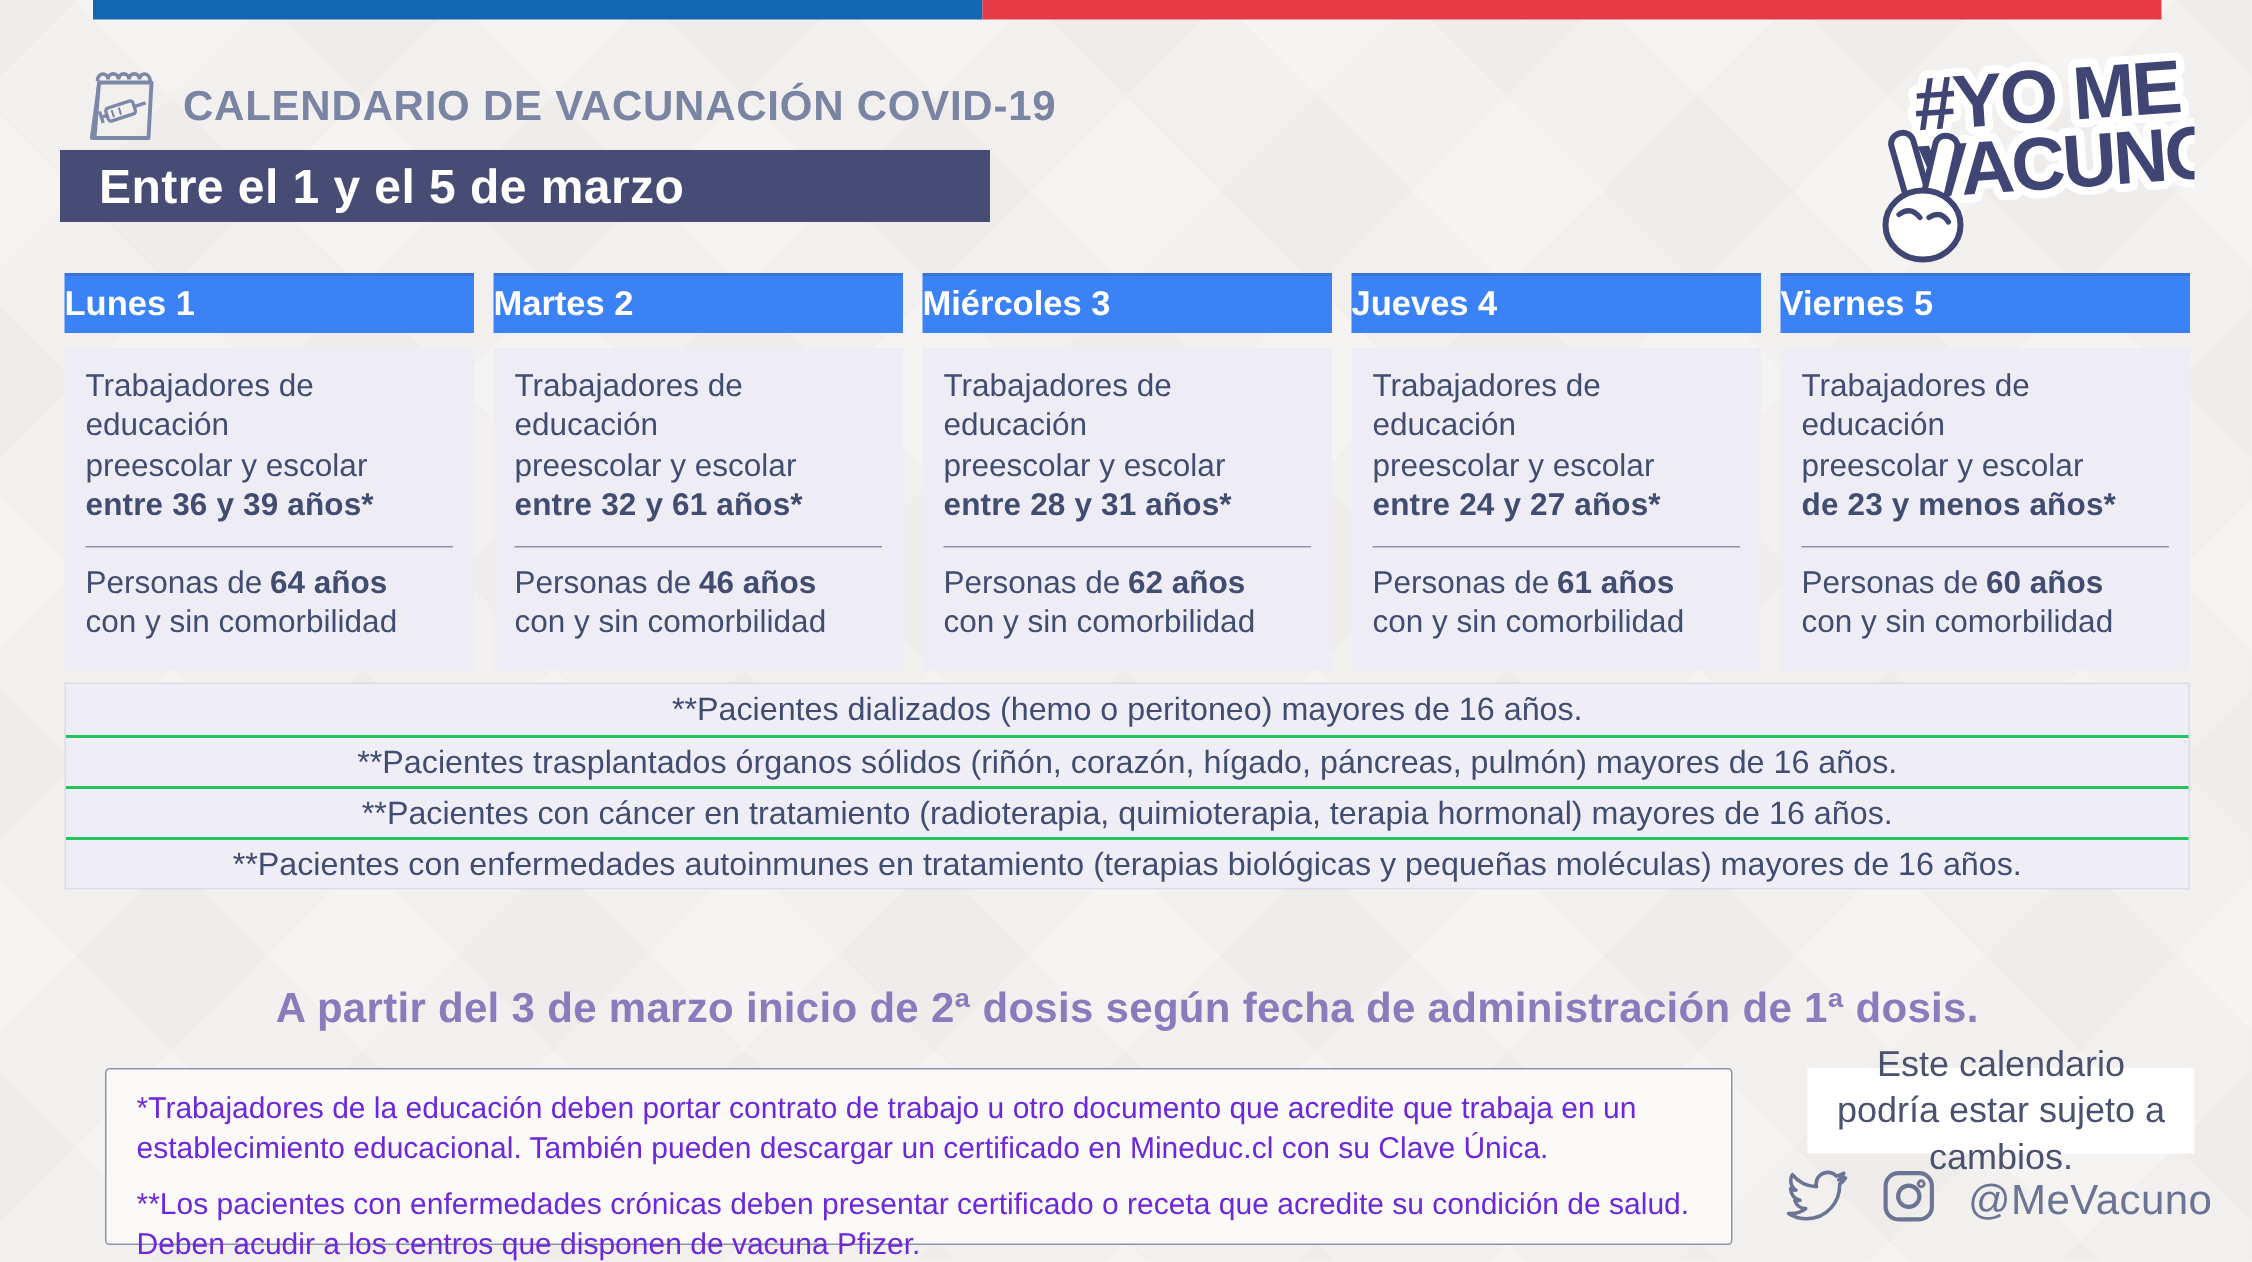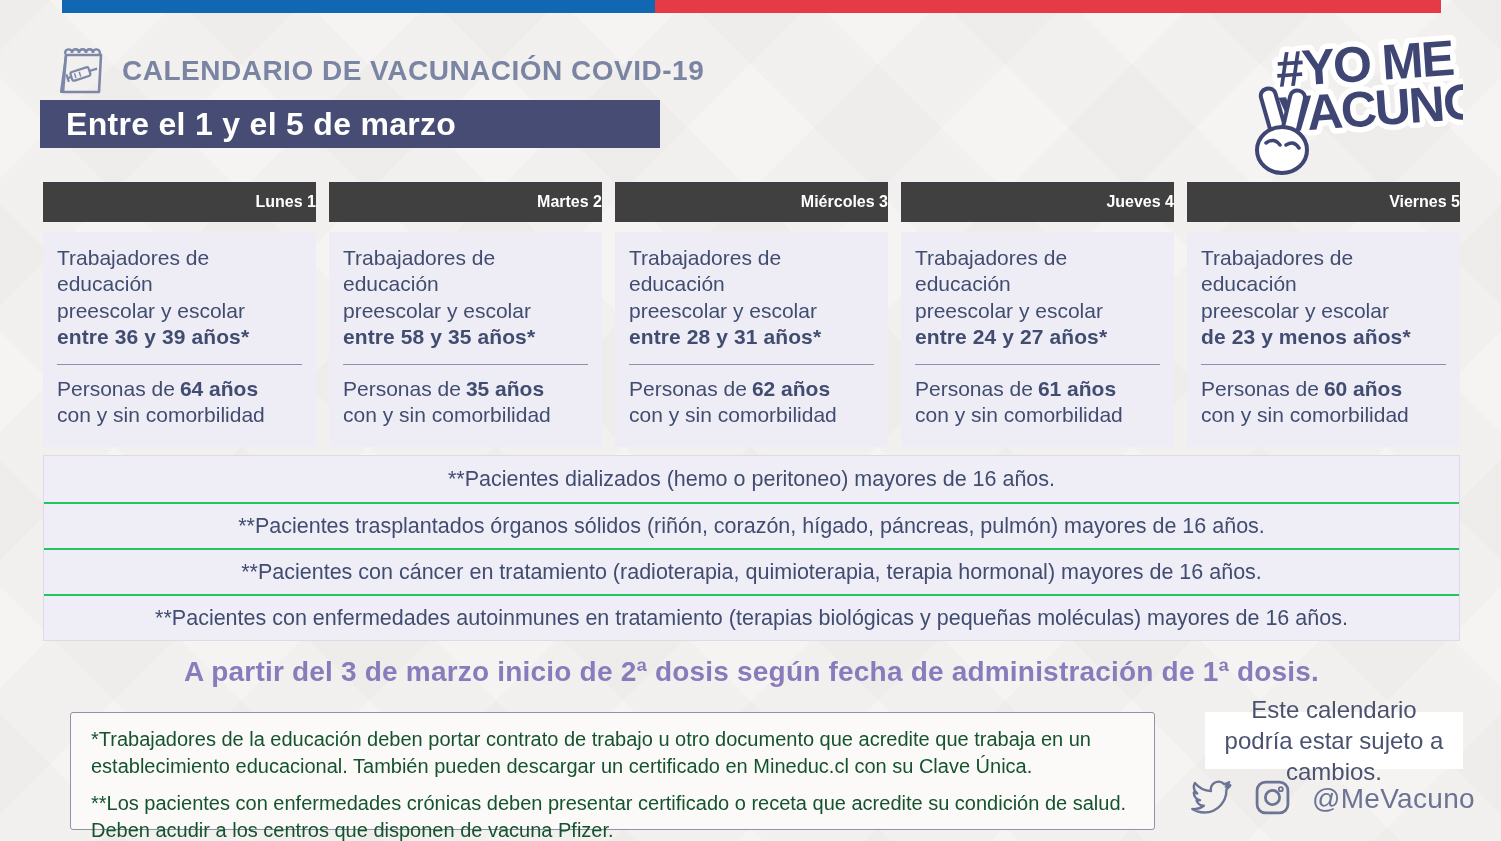--- a/index.html
+++ b/index.html
@@ -30,56 +30,56 @@
     font-size:32px;font-weight:600;line-height:48px;padding-left:26px;box-sizing:border-box;
     letter-spacing:0.3px;
   }
 
   
   .logo{left:1238px;top:24px;}
 
   
   .day-col{top:182px;width:273px;}
   .day-header{
-    height:40px;line-height:40px;text-align:right;background:#404040;color:#ffffff;
-    font-size:16px;font-weight:600;box-shadow:inset 0 2px 0 rgba(60,50,100,0.18);
+    height:40px;line-height:40px;text-align:left;background:#3b82f6;color:#ffffff;
+    font-size:23px;font-weight:600;box-shadow:inset 0 2px 0 rgba(60,50,100,0.18);
   }
   .day-cell{
     margin-top:10px;height:215px;box-sizing:border-box;background:#eeecf5;
     padding:13px 14px;font-size:21px;line-height:1.26;color:#414d70;
   }
   .edu .pre{white-space:pre-line;display:block;}
   .edu .bold{display:block;font-weight:bold;letter-spacing:0.1px;}
   .cell-divider{border-top:1px solid #8c92ac;margin:13px 0 11px 0;}
   .persons b{margin-left:5px;}
   .persons .suffix{display:block;}
 
   
   .patients-block{
-    left:43px;top:455px;width:1417px;height:186px;background:#efedf6;
+    left:43px;top:455px;width:1417px;height:138px;background:#efedf6;
     display:grid;grid-template-rows:repeat(4,1fr);
     border:1px solid #dedbe9;box-sizing:border-box;
   }
   .patient-row{
     display:flex;align-items:center;justify-content:center;
     font-size:21.5px;color:#414d70;text-align:center;
   }
   .patient-row + .patient-row{border-top:2px solid #22c55e;}
 
   
   .dose-note{
     left:43px;top:656px;width:1417px;text-align:center;
     font-size:28px;font-weight:bold;color:#8a7bbd;letter-spacing:0.2px;
   }
 
   
   .footnotes{
     left:70px;top:712px;width:1085px;height:118px;box-sizing:border-box;
     background:#fbfaf8;border:1px solid #8e93a8;border-radius:3px;
-    padding:13px 20px;font-size:20px;line-height:1.33;color:#14532d;
+    padding:13px 20px;font-size:20px;line-height:1.33;color:#6d28d9;
   }
   .footnotes p{margin:0;}
   .footnotes p + p{margin-top:11px;}
 
   
   .disclaimer{
     left:1205px;top:712px;width:258px;height:57px;background:#ffffff;
     display:flex;align-items:center;justify-content:center;text-align:center;
     font-size:24px;line-height:1.3;color:#4b5270;box-sizing:border-box;padding:4px 10px;
   }
@@ -147,25 +147,25 @@
   </div>
 </div>
 
 <div class="abs day-col" style="left:329px">
   <div class="day-header">Martes 2</div>
   <div class="day-cell">
     <div class="edu">
       <span class="pre">Trabajadores de
 educación
 preescolar y escolar</span>
-      <span class="bold">entre 58 y 35 años*</span>
-    </div>
-    <div class="cell-divider"></div>
-    <div class="persons">
-      <span>Personas de</span><b>35 años</b>
+      <span class="bold">entre 32 y 61 años*</span>
+    </div>
+    <div class="cell-divider"></div>
+    <div class="persons">
+      <span>Personas de</span><b>46 años</b>
       <span class="suffix">con y sin comorbilidad</span>
     </div>
   </div>
 </div>
 
 <div class="abs day-col" style="left:615px">
   <div class="day-header">Miércoles 3</div>
   <div class="day-cell">
     <div class="edu">
       <span class="pre">Trabajadores de

